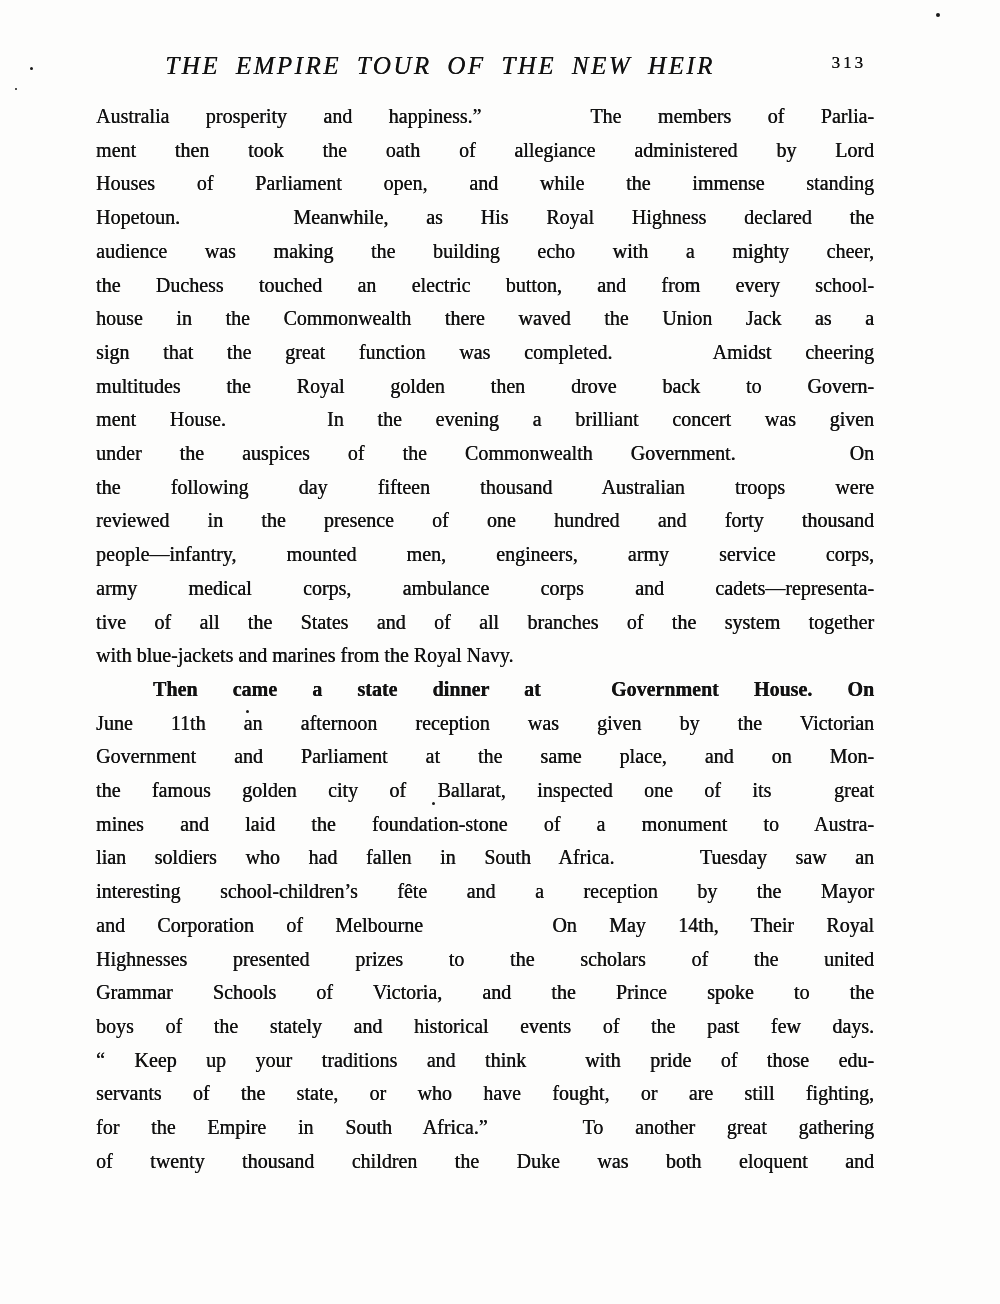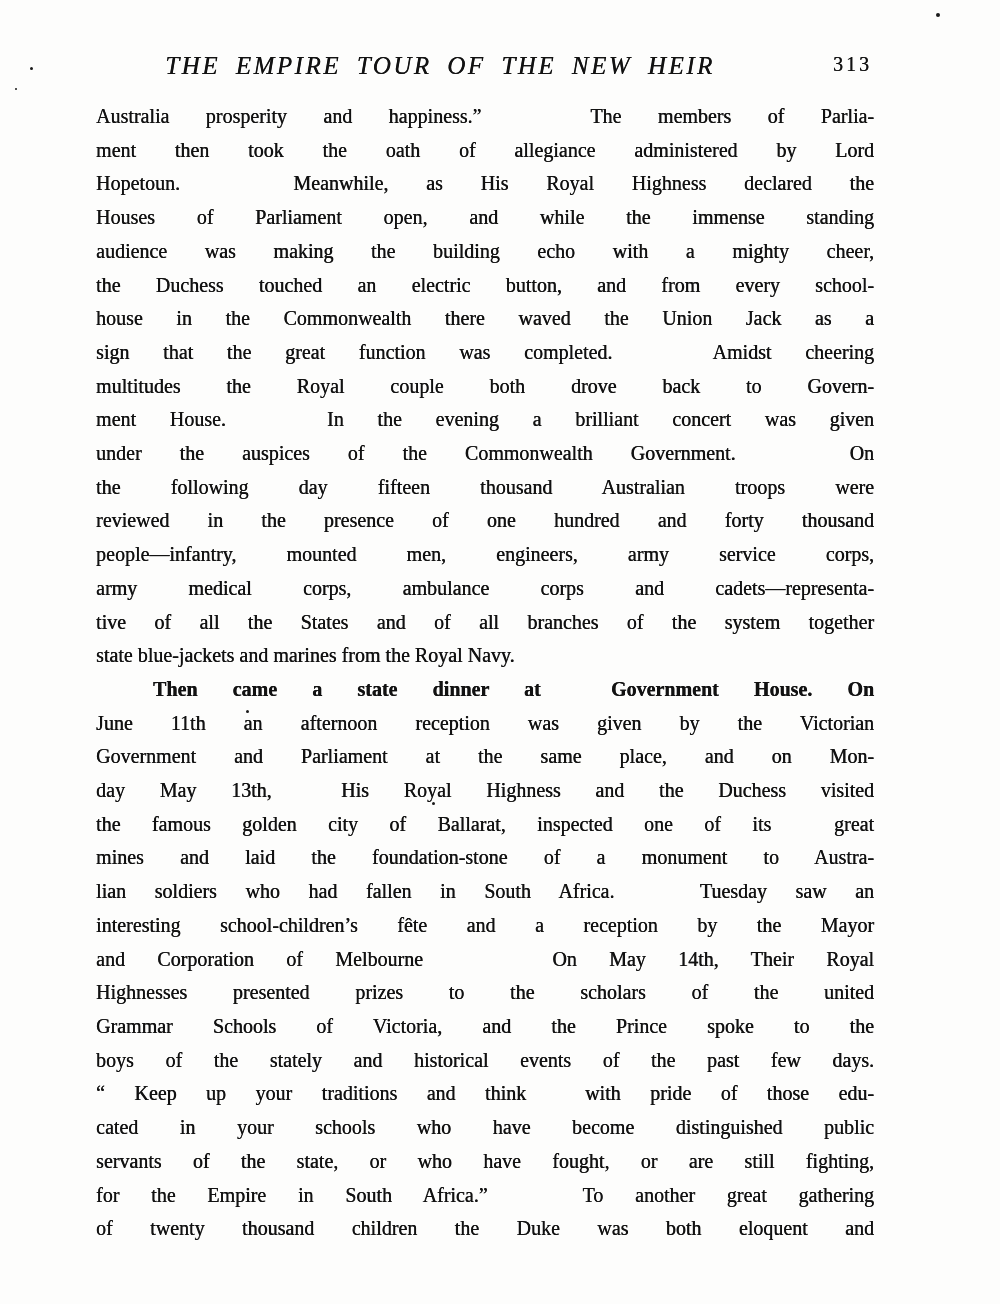--- a/index.html
+++ b/index.html
@@ -26,23 +26,23 @@
     text-align: center;
     font-style: italic;
     font-size: 25px;
     letter-spacing: 2.5px;
     word-spacing: 7px;
     white-space: nowrap;
     text-shadow: 0.3px 0 0 currentColor;
   }
   .page-number {
     position: absolute;
-    right: 2px;
+    right: 8px;
     top: 1px;
-    font-size: 20px;
+    font-size: 17px;
     letter-spacing: 3px;
     text-shadow: 0.3px 0 0 currentColor;
   }
   .body-text {
     position: absolute;
     top: 100px;
     left: 96px;
     width: 778px;
   }
   .line {
@@ -70,49 +70,47 @@
 
 <div class="page" style="background: rgb(253, 253, 252); color: rgb(18, 18, 18);">
   <div class="header">
     <span class="running-title">THE EMPIRE TOUR OF THE NEW HEIR</span>
     <span class="page-number">313</span>
   </div>
 
   <div class="body-text" id="body-lines">
       <div class="line just">Australia prosperity and happiness.”&nbsp;&nbsp; The members of Parlia-</div>
       <div class="line just">ment then took the oath of allegiance administered by Lord</div>
+      <div class="line just">Houses of Parliament open, and while the immense standing</div>
       <div class="line just">Hopetoun.&nbsp;&nbsp; Meanwhile, as His Royal Highness declared the</div>
-      <div class="line just">Houses of Parliament open, and while the immense standing</div>
       <div class="line just">audience was making the building echo with a mighty cheer,</div>
       <div class="line just">the Duchess touched an electric button, and from every school-</div>
       <div class="line just">house in the Commonwealth there waved the Union Jack as a</div>
       <div class="line just">sign that the great function was completed.&nbsp;&nbsp; Amidst cheering</div>
-      <div class="line just">multitudes the Royal couple both drove back to Govern-</div>
+      <div class="line just">multitudes the Royal golden then drove back to Govern-</div>
       <div class="line just">ment House.&nbsp;&nbsp; In the evening a brilliant concert was given</div>
       <div class="line just">under the auspices of the Commonwealth Government.&nbsp;&nbsp; On</div>
       <div class="line just">the following day fifteen thousand Australian troops were</div>
       <div class="line just">reviewed in the presence of one hundred and forty thousand</div>
       <div class="line just">people—infantry, mounted men, engineers, army service corps,</div>
       <div class="line just">army medical corps, ambulance corps and cadets—representa-</div>
       <div class="line just">tive of all the States and of all branches of the system together</div>
-      <div class="line">state blue-jackets and marines from the Royal Navy.</div>
+      <div class="line">with blue-jackets and marines from the Royal Navy.</div>
       <div class="line just ind">Then came a state dinner at&nbsp; Government House. On</div>
       <div class="line just">June 11th an afternoon reception was given by the Victorian</div>
       <div class="line just">Government and Parliament at the same place, and on Mon-</div>
-      <div class="line just">day May 13th,&nbsp; His Royal Highness and the Duchess visited</div>
       <div class="line just">the famous golden city of Ballarat, inspected one of its&nbsp; great</div>
       <div class="line just">mines and laid the foundation-stone of a monument to Austra-</div>
       <div class="line just">lian soldiers who had fallen in South Africa.&nbsp;&nbsp; Tuesday saw an</div>
       <div class="line just">interesting school-children’s fête and a reception by the Mayor</div>
       <div class="line just">and Corporation of Melbourne&nbsp;&nbsp;&nbsp; On May 14th, Their Royal</div>
       <div class="line just">Highnesses presented prizes to the scholars of the united</div>
       <div class="line just">Grammar Schools of Victoria, and the Prince spoke to the</div>
       <div class="line just">boys of the stately and historical events of the past few days.</div>
       <div class="line just">“ Keep up your traditions and think&nbsp; with pride of those edu-</div>
-      <div class="line just">cated in your schools who have become distinguished public</div>
       <div class="line just">servants of the state, or who have fought, or are still fighting,</div>
       <div class="line just">for the Empire in South Africa.”&nbsp;&nbsp; To another great gathering</div>
       <div class="line just">of twenty thousand children the Duke was both eloquent and</div>
     </div>
 
   <div id="speck-layer"></div>
 <div class="speck" style="left: 936px; top: 13px; width: 4px; height: 4px;"></div>
     <div class="speck" style="left: 30px; top: 67px; width: 3px; height: 3px;"></div>
     <div class="speck" style="left: 15px; top: 88px; width: 2px; height: 2px;"></div>
     <div class="speck" style="left: 246px; top: 710px; width: 3px; height: 3px;"></div>

